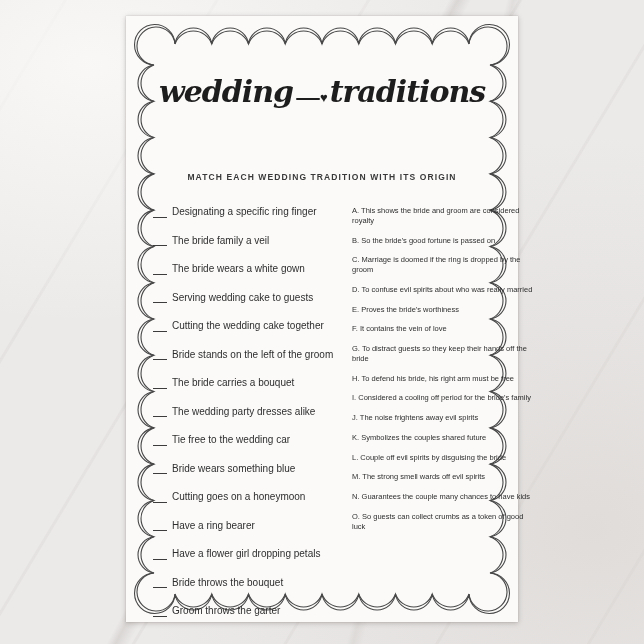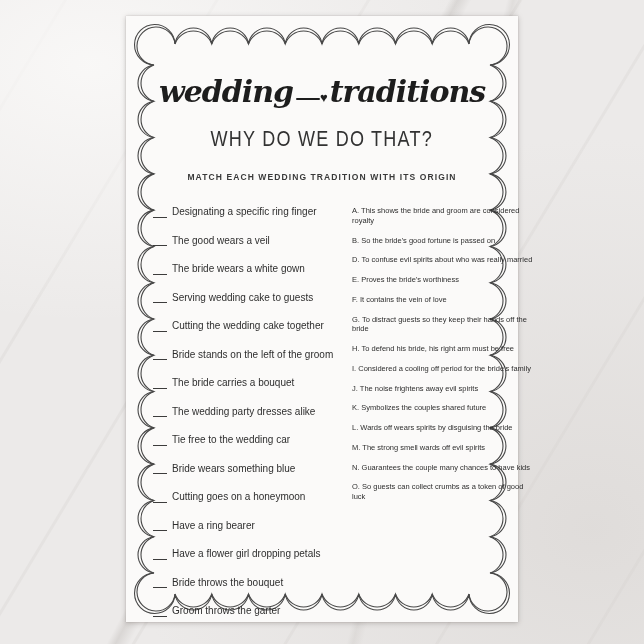--- a/index.html
+++ b/index.html
@@ -48,36 +48,33 @@
       <path id="scallop-inner" d="M 49 28 A 19.49 19.49 0 0 1 85.75 28 A 19.49 19.49 0 0 1 122.5 28 A 19.49 19.49 0 0 1 159.25 28 A 19.49 19.49 0 0 1 196 28 A 19.49 19.49 0 0 1 232.75 28 A 19.49 19.49 0 0 1 269.5 28 A 19.49 19.49 0 0 1 306.25 28 A 19.49 19.49 0 0 1 343 28 A 19.06 19.06 0 1 1 364 49 A 19.16 19.16 0 0 1 364 85.29 A 19.16 19.16 0 0 1 364 121.57 A 19.16 19.16 0 0 1 364 157.86 A 19.16 19.16 0 0 1 364 194.14 A 19.16 19.16 0 0 1 364 230.43 A 19.16 19.16 0 0 1 364 266.71 A 19.16 19.16 0 0 1 364 303 A 19.16 19.16 0 0 1 364 339.29 A 19.16 19.16 0 0 1 364 375.57 A 19.16 19.16 0 0 1 364 411.86 A 19.16 19.16 0 0 1 364 448.14 A 19.16 19.16 0 0 1 364 484.43 A 19.16 19.16 0 0 1 364 520.71 A 19.16 19.16 0 0 1 364 557 A 19.06 19.06 0 1 1 343 578 A 19.49 19.49 0 0 1 306.25 578 A 19.49 19.49 0 0 1 269.5 578 A 19.49 19.49 0 0 1 232.75 578 A 19.49 19.49 0 0 1 196 578 A 19.49 19.49 0 0 1 159.25 578 A 19.49 19.49 0 0 1 122.5 578 A 19.49 19.49 0 0 1 85.75 578 A 19.49 19.49 0 0 1 49 578 A 19.06 19.06 0 1 1 28 557 A 19.16 19.16 0 0 1 28 520.71 A 19.16 19.16 0 0 1 28 484.43 A 19.16 19.16 0 0 1 28 448.14 A 19.16 19.16 0 0 1 28 411.86 A 19.16 19.16 0 0 1 28 375.57 A 19.16 19.16 0 0 1 28 339.29 A 19.16 19.16 0 0 1 28 303 A 19.16 19.16 0 0 1 28 266.71 A 19.16 19.16 0 0 1 28 230.43 A 19.16 19.16 0 0 1 28 194.14 A 19.16 19.16 0 0 1 28 157.86 A 19.16 19.16 0 0 1 28 121.57 A 19.16 19.16 0 0 1 28 85.29 A 19.16 19.16 0 0 1 28 49 A 19.06 19.06 0 1 1 49 28 Z"></path>
     </svg>
 
     <div class="logo">
       <span class="word">wedding</span>
       <span class="connector"></span>
       <span class="heart">♥</span>
       <span class="word">traditions</span>
     </div>
 
-    <div class="title-wrap">
-      <span class="title-inner">WHY DO WE DO THAT?</span>
-    </div>
 
     <div class="subtitle">MATCH EACH WEDDING TRADITION WITH ITS ORIGIN</div>
 
     <div class="columns">
 
       <div class="col-left">
         <div class="tradition">
             <span class="blank"></span>
             <span>Designating a specific ring finger</span>
           </div>
         <div class="tradition">
             <span class="blank"></span>
-            <span>The good wears a veil</span>
+            <span>The bride family a veil</span>
           </div>
         <div class="tradition">
             <span class="blank"></span>
             <span>The bride wears a white gown</span>
           </div>
         <div class="tradition">
             <span class="blank"></span>
             <span>Serving wedding cake to guests</span>
           </div>
         <div class="tradition">
@@ -122,29 +119,30 @@
           </div>
         <div class="tradition">
             <span class="blank"></span>
             <span>Groom throws the garter</span>
           </div>
       </div>
 
       <div class="col-right">
         <div class="origin"><span>A.</span> <span>This shows the bride and groom are considered royalty</span></div>
         <div class="origin"><span>B.</span> <span>So the bride's good fortune is passed on</span></div>
+        <div class="origin"><span>C.</span> <span>Marriage is doomed if the ring is dropped by the groom</span></div>
         <div class="origin"><span>D.</span> <span>To confuse evil spirits about who was really married</span></div>
         <div class="origin"><span>E.</span> <span>Proves the bride's worthiness</span></div>
         <div class="origin"><span>F.</span> <span>It contains the vein of love</span></div>
         <div class="origin"><span>G.</span> <span>To distract guests so they keep their hands off the bride</span></div>
         <div class="origin"><span>H.</span> <span>To defend his bride, his right arm must be free</span></div>
         <div class="origin"><span>I.</span> <span>Considered a cooling off period for the bride's family</span></div>
         <div class="origin"><span>J.</span> <span>The noise frightens away evil spirits</span></div>
         <div class="origin"><span>K.</span> <span>Symbolizes the couples shared future</span></div>
-        <div class="origin"><span>L.</span> <span>Wards off wears spirits by disguising the bride</span></div>
+        <div class="origin"><span>L.</span> <span>Couple off evil spirits by disguising the bride</span></div>
         <div class="origin"><span>M.</span> <span>The strong smell wards off evil spirits</span></div>
         <div class="origin"><span>N.</span> <span>Guarantees the couple many chances to have kids</span></div>
         <div class="origin"><span>O.</span> <span>So guests can collect crumbs as a token of good luck</span></div>
       </div>
 
     </div>
   </div>
 </div>
 
 </body></html>

